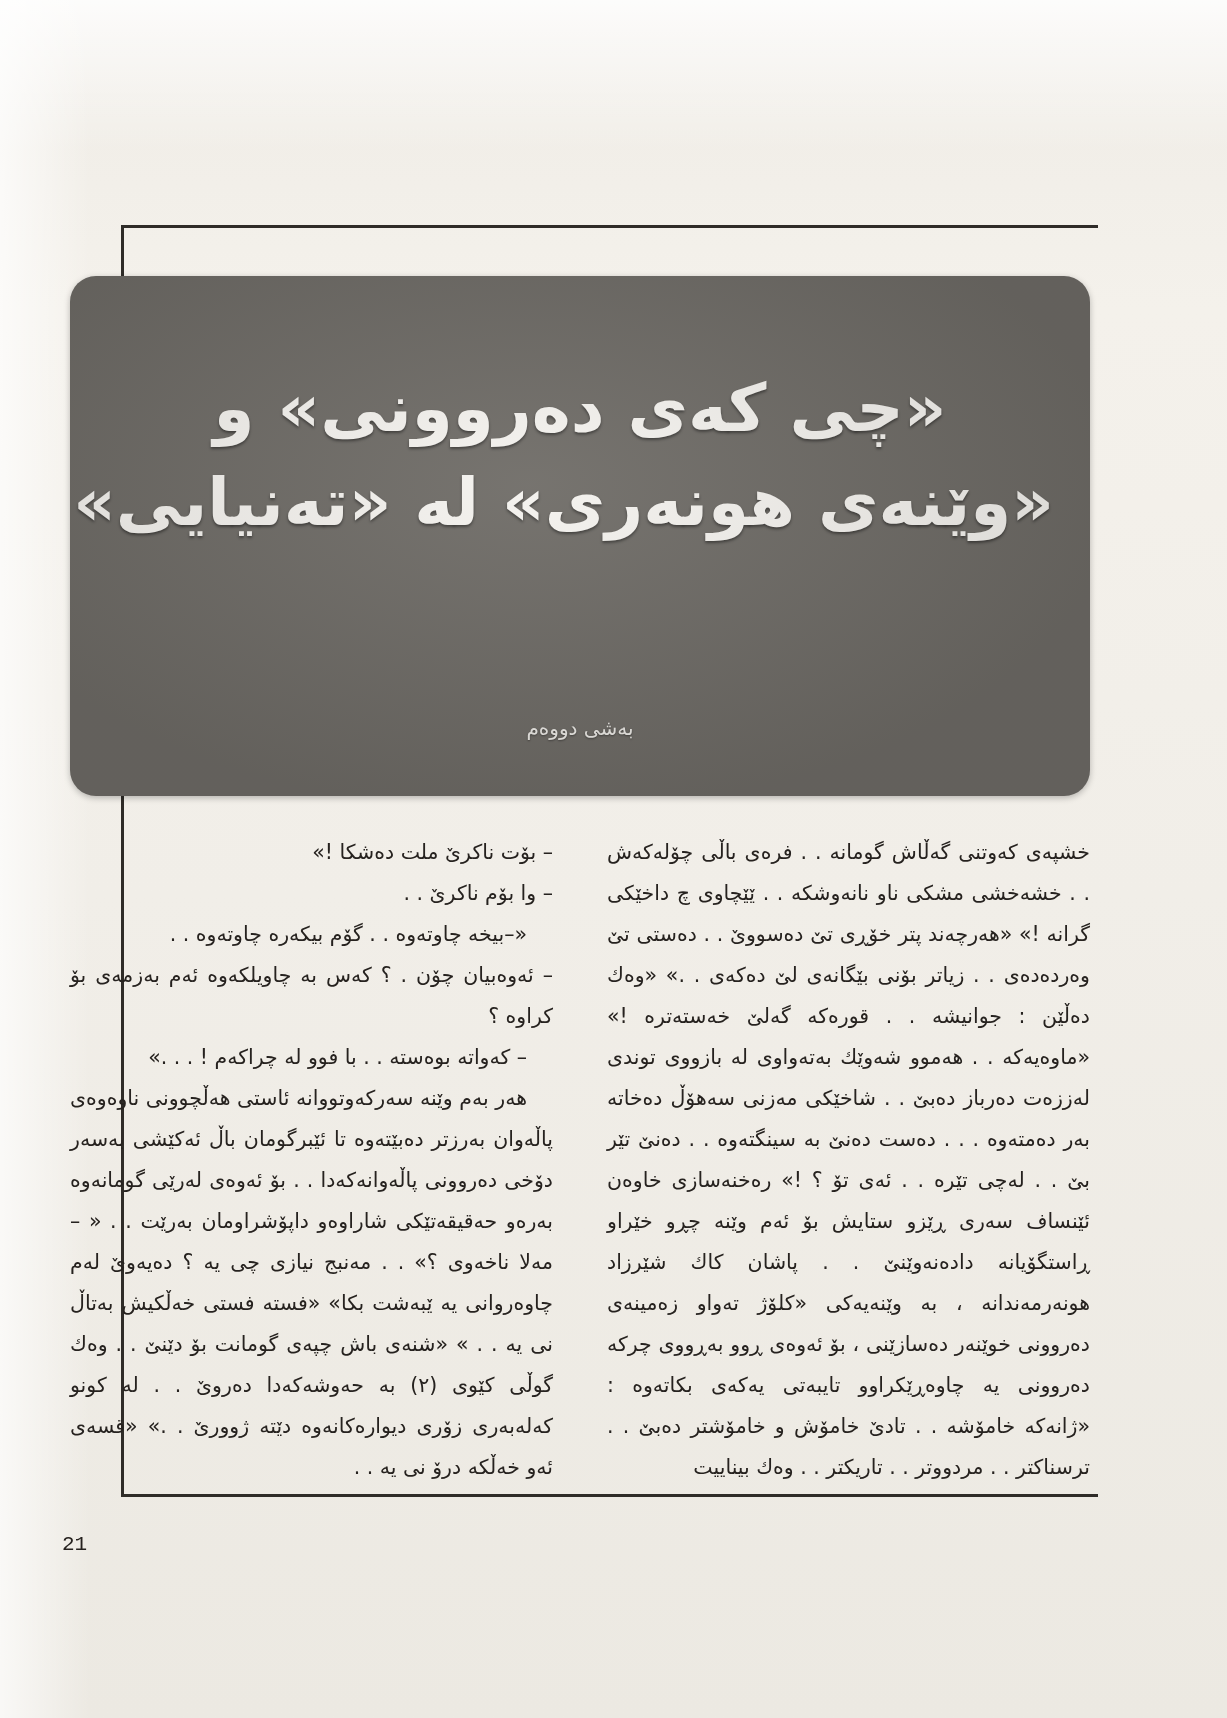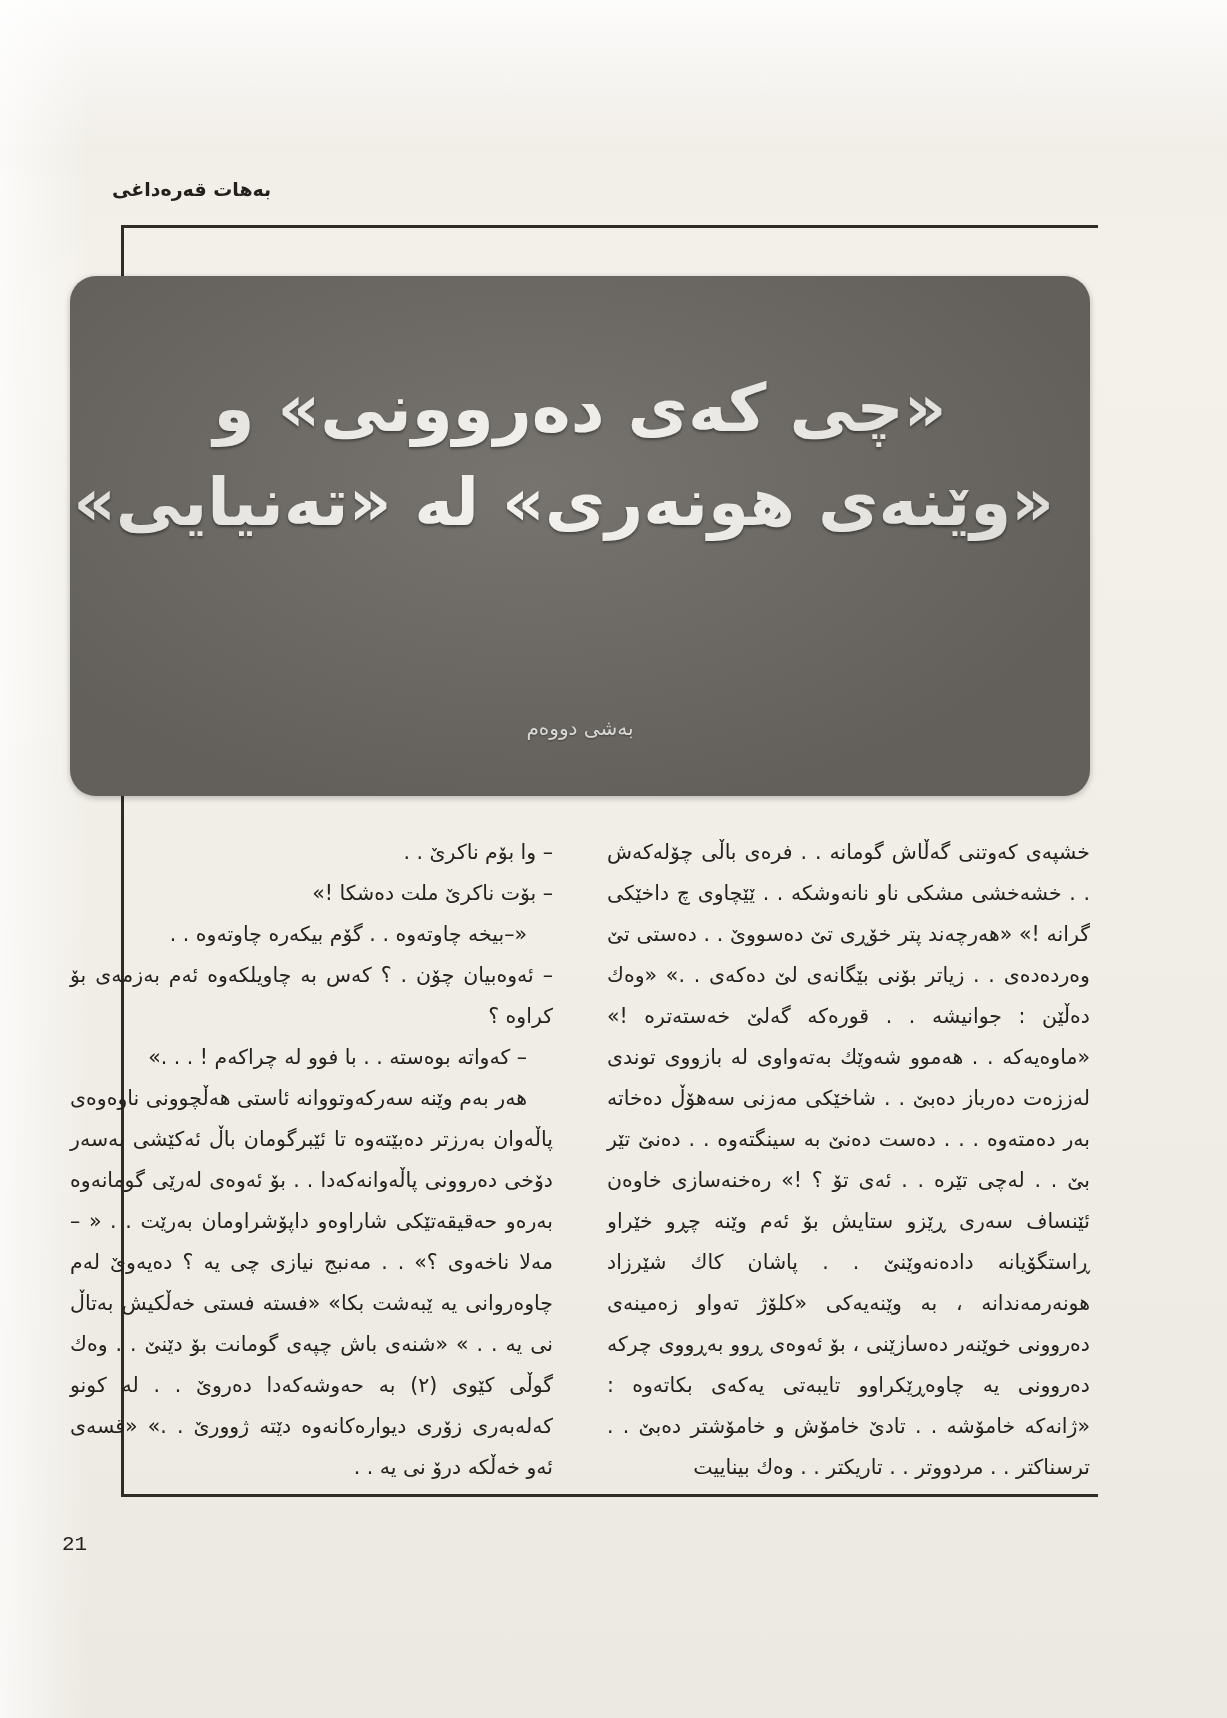--- a/index.html
+++ b/index.html
@@ -169,36 +169,33 @@
 
 <div class="page">
   <div class="paper-tone"></div>
   <div class="scan-shadow-top"></div>
   <div class="scan-shadow-left"></div>
 
   <div class="frame-rule-h"></div>
   <div class="frame-rule-v"></div>
   <div class="frame-rule-bottom"></div>
 
-  <div class="running-head">
-    <span class="rh-text">به‌هات قه‌ره‌داغی</span>
-  </div>
 
   <div class="title-plate">
     <div class="title-lines">
       <div class="title-line">«چی که‌ی ده‌روونی» و</div>
       <div class="title-line second">«وێنه‌ی هونه‌ری» له‌ «ته‌نیایی» دا</div>
     </div>
     <div class="subtitle">به‌شی دووه‌م</div>
   </div>
 
   <div class="columns">
     <div class="col">
+      <p>– بۆت ناکرێ ملت ده‌شکا !»</p>
       <p>– وا بۆم ناکرێ . .</p>
-      <p>– بۆت ناکرێ ملت ده‌شکا !»</p>
       <p class="indent">«–بیخه‌ چاوته‌وه‌ . . گۆم بیکه‌ره‌ چاوته‌وه‌ . .</p>
       <p>– ئه‌وه‌بیان چۆن . ؟ که‌س به‌ چاویلکه‌وه‌ ئه‌م به‌زمه‌ی بۆ کراوه‌ ؟</p>
       <p class="indent">– که‌واته‌ بوه‌سته‌ . . با فوو له‌ چراکه‌م ! . . .»</p>
       <p class="indent">هه‌ر به‌م وێنه‌ سه‌رکه‌وتووانه‌ ئاستی هه‌ڵچوونی ناوه‌وه‌ی پاڵه‌وان به‌رزتر ده‌بێته‌وه‌ تا ئێبرگومان باڵ ئه‌کێشی به‌سه‌ر دۆخی ده‌روونی پاڵه‌وانه‌که‌دا . . بۆ ئه‌وه‌ی له‌رێی گومانه‌وه‌ به‌ره‌و حه‌قیقه‌تێکی شاراوه‌و داپۆشراومان به‌رێت . . « – مه‌لا ناخه‌وی ؟» . . مه‌نبج نیازی چی یه‌ ؟ ده‌یه‌وێ له‌م چاوه‌روانی یه‌ ێبه‌شت بکا» «فسته‌ فستی خه‌ڵکیش به‌تاڵ نی یه‌ . . » «شنه‌ی باش چپه‌ی گومانت بۆ دێنێ . . وه‌ك گوڵی کێوی (٢) به‌ حه‌وشه‌که‌دا ده‌روێ . . له‌ کونو که‌له‌به‌ری زۆری دیواره‌کانه‌وه‌ دێته‌ ژوورێ . .» «قسه‌ی ئه‌و خه‌ڵکه‌ درۆ نی یه‌ . .</p>
     </div>
     <div class="col">
       <p>خشپه‌ی که‌وتنی گه‌ڵاش گومانه‌ . . فره‌ی باڵی چۆله‌که‌ش . . خشه‌خشی مشکی ناو نانه‌وشکه‌ . . ێێچاوی چ داخێکی گرانه‌ !» «هه‌رچه‌ند پتر خۆڕی تێ ده‌سووێ . . ده‌ستی تێ وه‌رده‌ده‌ی . . زیاتر بۆنی بێگانه‌ی لێ ده‌که‌ی . .» «وه‌ك ده‌ڵێن : جوانیشه‌ . . قوره‌که‌ گه‌لێ خه‌سته‌تره‌ !» «ماوه‌یه‌که‌ . . هه‌موو شه‌وێك به‌ته‌واوی له‌ بازووی توندی له‌ززه‌ت ده‌رباز ده‌بێ . . شاخێکی مه‌زنی سه‌هۆڵ ده‌خاته‌ به‌ر ده‌متە‌وه‌ . . . ده‌ست ده‌نێ به‌ سینگته‌وه‌ . . ده‌نێ تێر بێ . . له‌چی تێره‌ . . ئه‌ی تۆ ؟ !» ره‌خنه‌سازی خاوه‌ن ئێنساف سه‌ری ڕێزو ستایش بۆ ئه‌م وێنه‌ چڕو خێراو ڕاستگۆیانه‌ داده‌نه‌وێنێ . . پاشان کاك شێرزاد هونه‌رمه‌ندانه‌ ، به‌ وێنه‌یه‌کی «کلۆژ ته‌واو زه‌مینه‌ی ده‌روونی خوێنه‌ر ده‌سازێنی ، بۆ ئه‌وه‌ی ڕوو به‌ڕووی چرکه‌ ده‌روونی یه‌ چاوه‌ڕێکراوو تایبه‌تی یه‌که‌ی بکاته‌وه‌ : «ژانه‌که‌ خامۆشه‌ . . تادێ خامۆش و خامۆشتر ده‌بێ . . ترسناکتر . . مردووتر . . تاریکتر . . وه‌ك بیناییت</p>
     </div>
   </div>
 

